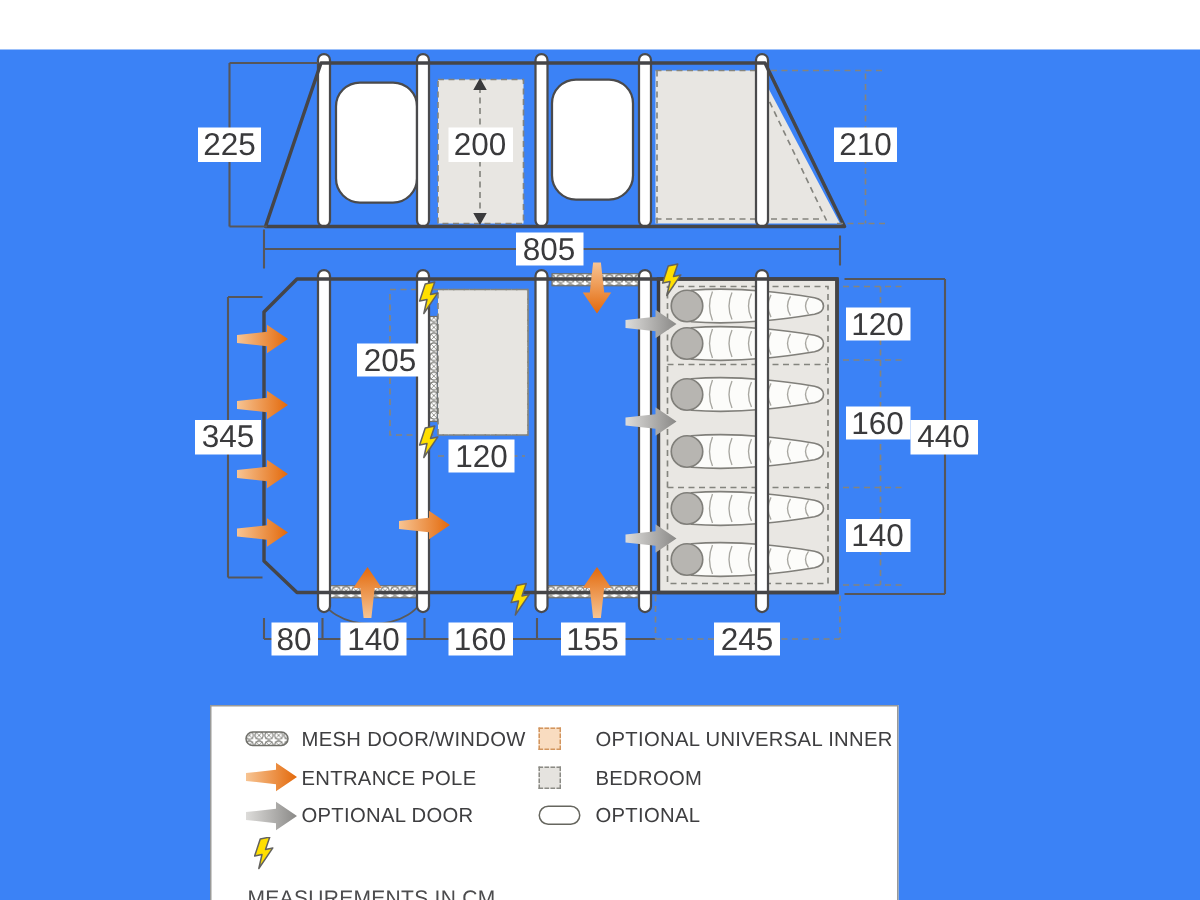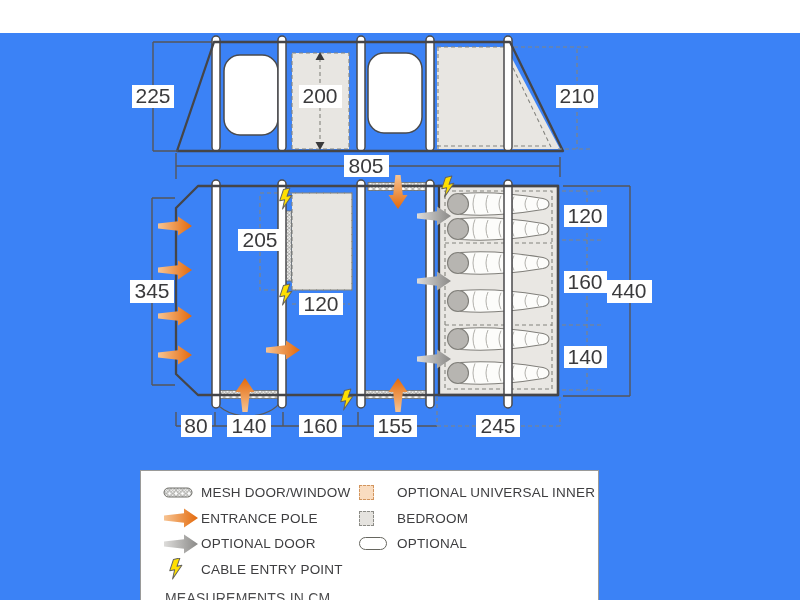--- a/index.html
+++ b/index.html
@@ -239,21 +239,20 @@
             </svg>
       </span>
       <span class="llabel">OPTIONAL DOOR</span>
     </div>
     <div class="lrow">
       <span class="licon">
         <svg width="22" height="22" viewBox="-11 -11 22 22">
               <use href="#bolt" transform="rotate(-12)"></use>
             </svg>
       </span>
-      <span class="llabel">CABLE ENTRY POINT</span>
     </div>
   </div>
 
   <div class="lcol" style="left:218px">
     <div class="lrow">
       <span class="licon">
             <span class="sq sq-peach"></span>
           </span>
       <span class="llabel">OPTIONAL UNIVERSAL INNER</span>
     </div>

